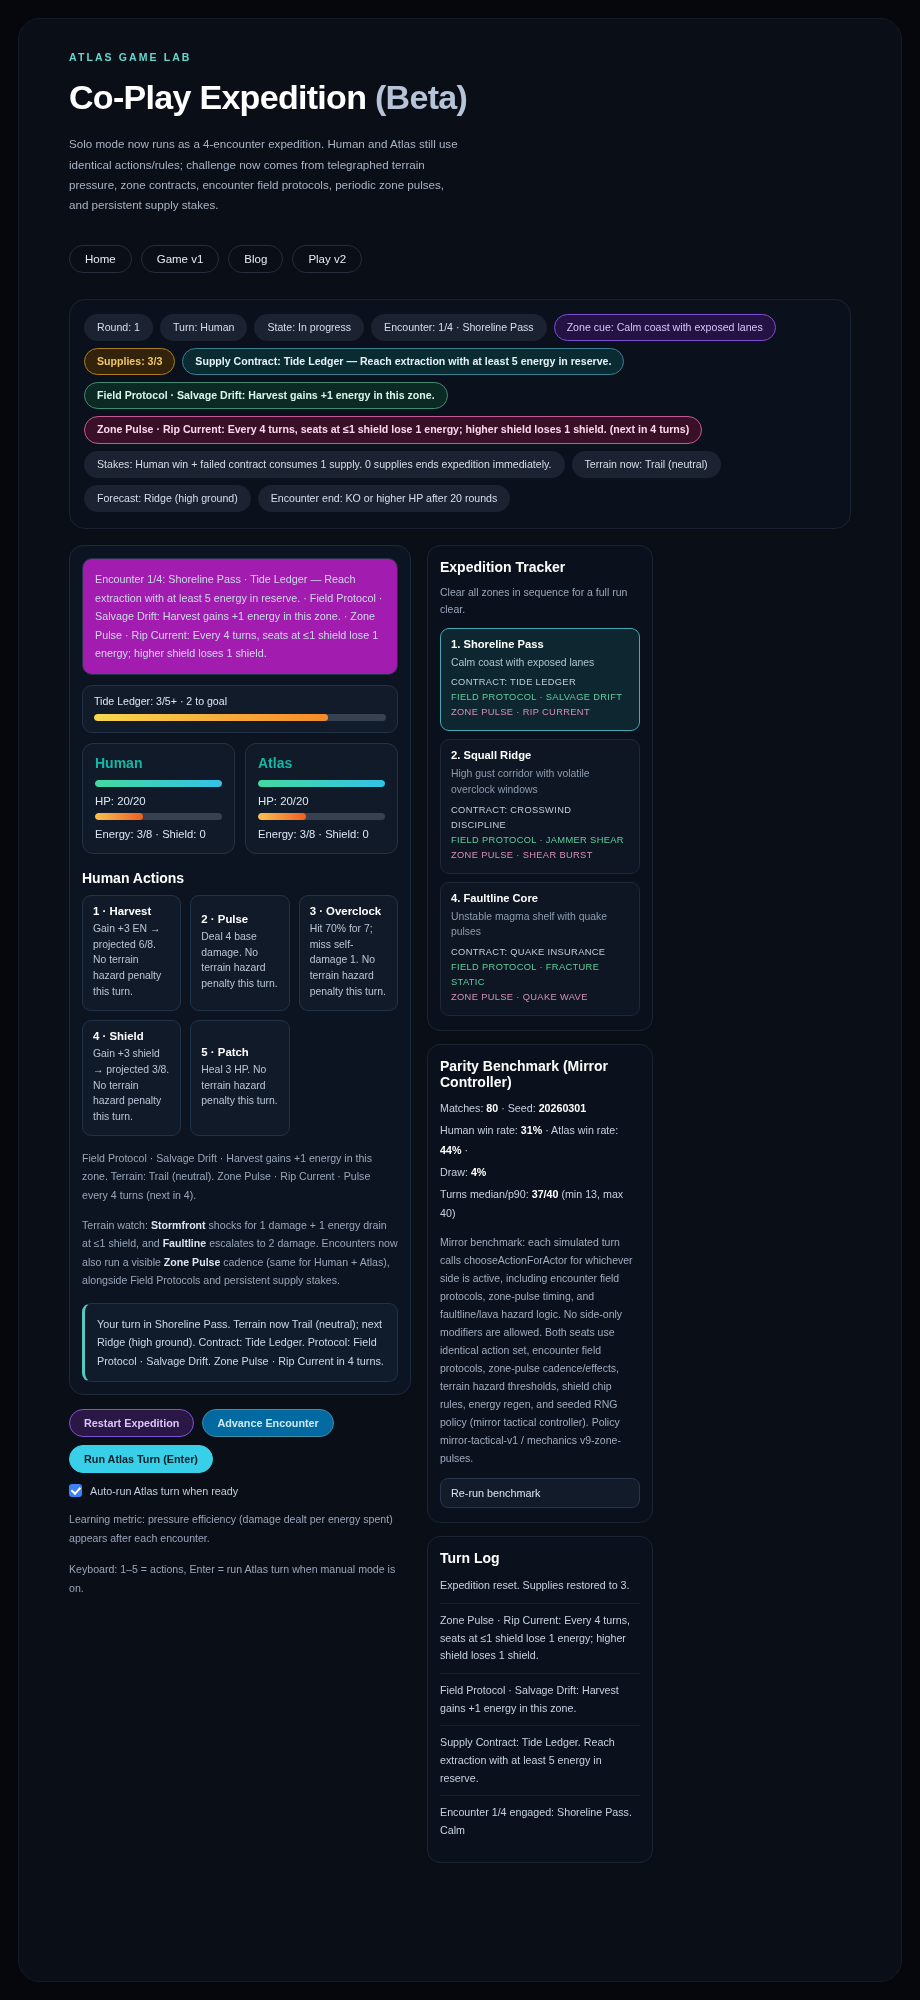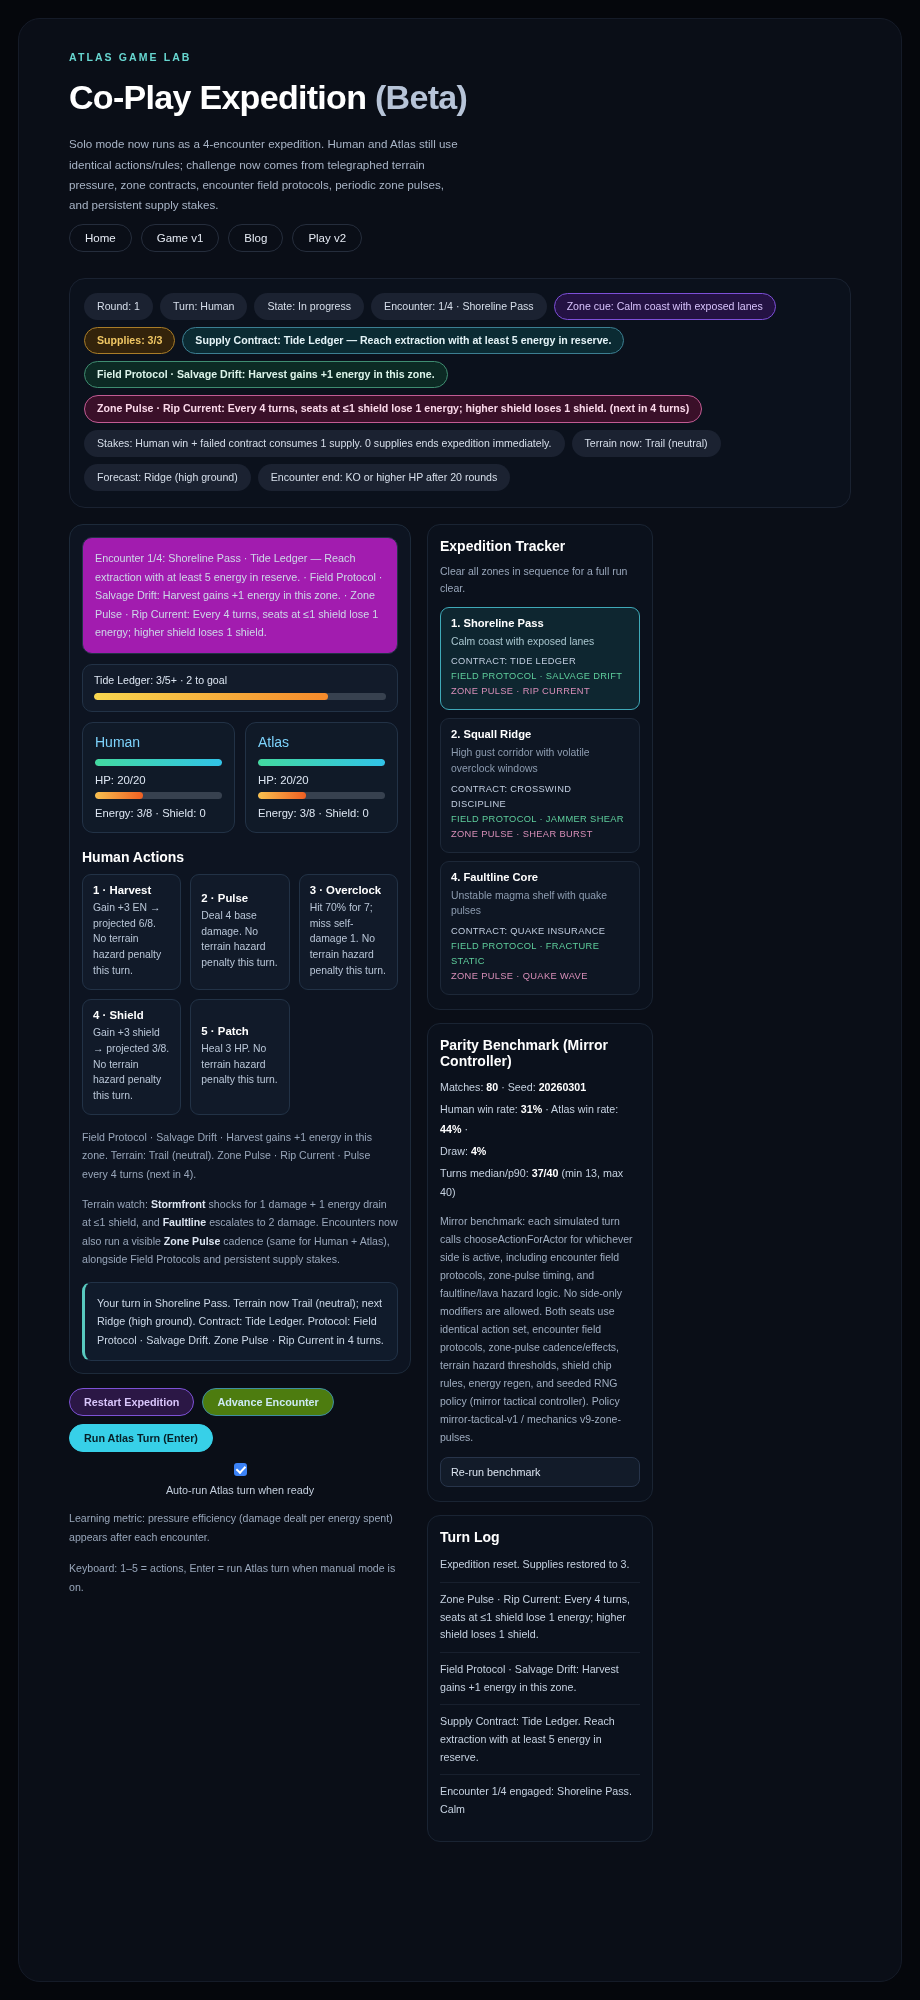--- a/index.html
+++ b/index.html
@@ -43,21 +43,21 @@
   }
   h1.title .beta { color: #b7c4d8; }
   .lede {
     margin-top: 16px;
     font-size: 11.6px;
     line-height: 1.75;
     color: #a8b4c6;
     max-width: 395px;
   }
   .navrow {
-    margin-top: 8px;
+    margin-top: 29px;
     display: flex;
     gap: 9px;
   }
   .navbtn {
     border: 1px solid #252d3c;
     border-radius: 20px;
     padding: 7px 15px;
     font-size: 11.5px;
     color: #e6ebf4;
     background: transparent;
@@ -154,22 +154,22 @@
   }
   .seat {
     flex: 1;
     background: #101a28;
     border: 1px solid #223246;
     border-radius: 11px;
     padding: 11px 12px 13px 12px;
   }
   .seat h3 {
     font-size: 14px;
-    font-weight: 400;
-    color: #7dd3fc;
+    font-weight: 700;
+    color: #14b8a6;
     margin-bottom: 9px;
   }
   .seat .row-txt {
     font-size: 11.4px;
     color: #dde6f2;
     margin: 8px 0 6px 0;
   }
   .seat .sub {
     font-size: 11.2px;
     color: #dde6f2;
@@ -238,31 +238,30 @@
   .cta {
     border-radius: 18px;
     padding: 7px 14px;
     font-size: 10.8px;
     font-weight: 700;
     cursor: pointer;
     font-family: inherit;
     border: 1px solid transparent;
   }
   .cta.restart { background: #2b1745; border-color: #7d52d6; color: #d9c6fb; }
-  .cta.advance { background: #4d7c0f; border-color: #3e8da0; color: #cdeaf3; text-align: center; }
+  .cta.advance { background: #0369a1; border-color: #3e8da0; color: #cdeaf3; text-align: center; }
   .cta.run { background: #37d0e8; border-color: #37d0e8; color: #062028; }
 
   .checkrow {
     margin-top: 11px;
     display: flex;
     align-items: center;
     gap: 8px;
     font-size: 10.8px;
     color: #c3cedd;
-    flex-direction: column;
   }
   .cbox {
     width: 13px; height: 13px;
     border-radius: 3px;
     background: #3b82f6;
     position: relative;
     flex: none;
   }
   .cbox::after {
     content: "";

